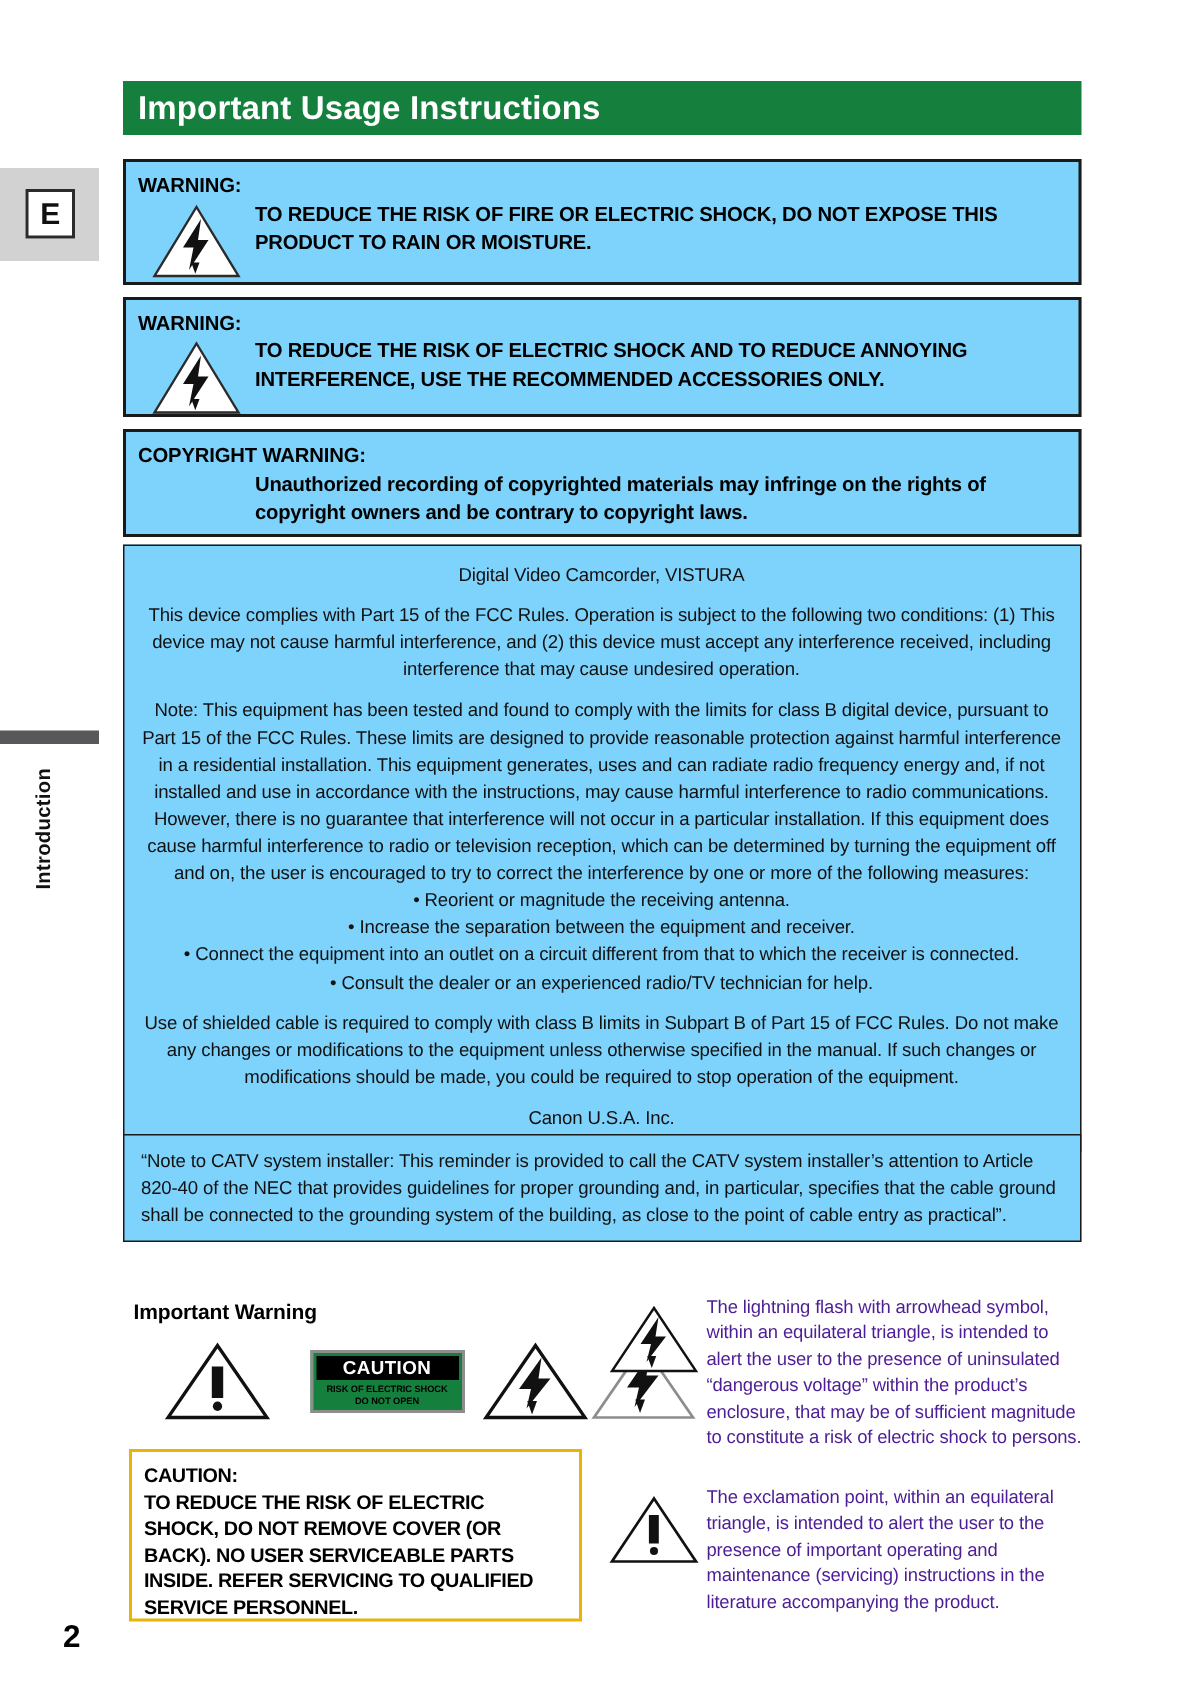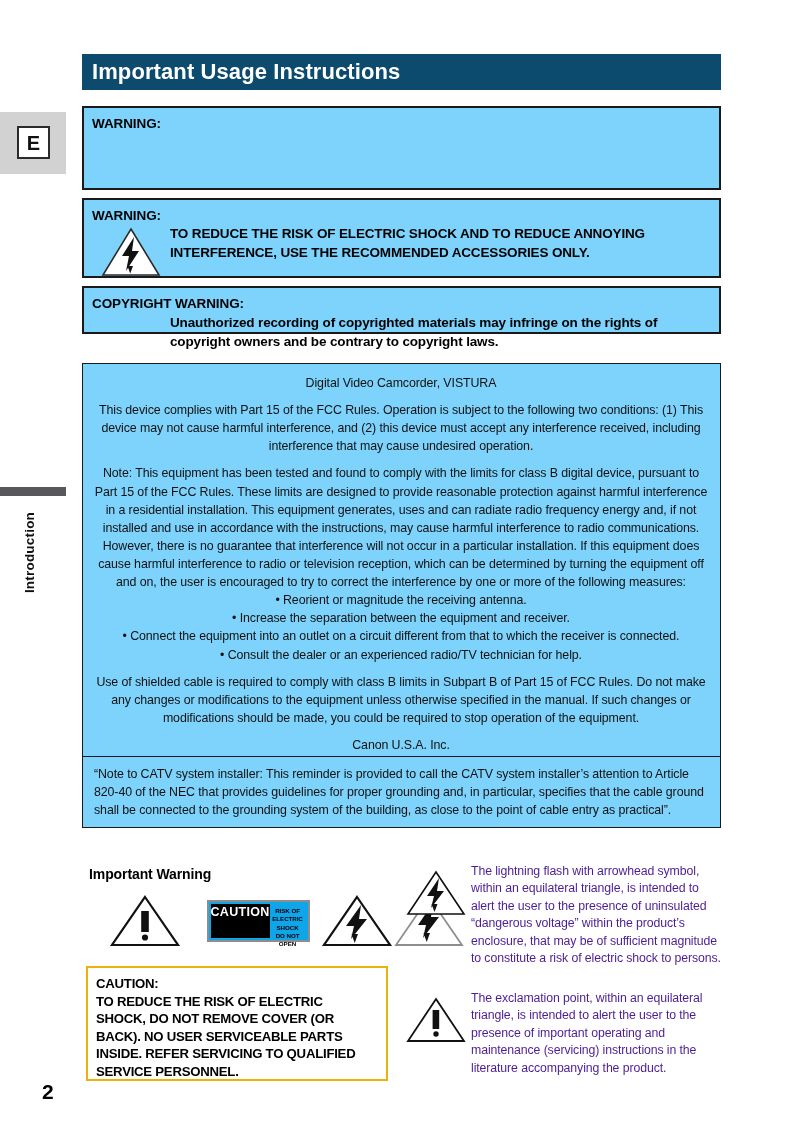--- a/index.html
+++ b/index.html
@@ -76,21 +76,21 @@
     color: #000;
   }
 
   
   .page-header {
     position: absolute;
     left: 82px;
     top: 54px;
     width: 639px;
     height: 36px;
-    background: #0c4a6e;
+    background: #15803d;
     display: flex;
     align-items: center;
     box-sizing: border-box;
   }
   .page-header-title {
     color: #ffffff;
     font-size: 22px;
     font-weight: bold;
     letter-spacing: 0.1px;
     padding-left: 10px;
@@ -169,25 +169,25 @@
     top: 893px;
     width: 370px;
     height: 56px;
     display: flex;
     align-items: center;
   }
   .caution-plate {
     width: 103px;
     height: 42px;
     border: 2px solid #8d8d8d;
-    background: #0ea5e9;
+    background: #15803d;
     box-sizing: border-box;
     padding: 2px;
     display: flex;
-    flex-direction: row;
+    flex-direction: column;
     align-items: stretch;
   }
   .caution-plate-bar {
     background: #000000;
     color: #ffffff;
     font-size: 12.5px;
     font-weight: bold;
     text-align: center;
     line-height: 16px;
     letter-spacing: 0.3px;
@@ -248,37 +248,47 @@
 
   <div class="section-tab-bar"></div>
   <div class="section-tab-label">Introduction</div>
 
   <div class="page-header">
     <span class="page-header-title">Important Usage Instructions</span>
   </div>
 
   <div class="bx" style="top:106px; height:84px; padding:8px 10px 6px 8px;">
     <div class="warn-head">WARNING:</div>
+    <div class="warn-row" style="margin-top:2px;">
+      <div class="warn-icon-cell">
+        <svg class="tri" width="62" height="52" viewBox="0 0 62 52" aria-hidden="true">
+          <polygon points="31,3 59,49 3,49" fill="#ffffff" stroke="#2b2b2b" stroke-width="1.6"></polygon>
+          <path d="M34 11 L22 30 L29 30 L26 45 L39 25 L32 25 Z" fill="#111111"></path>
+          <path d="M27.5 40 L33 40 L30.2 47.5 Z" fill="#111111"></path>
+        </svg>
+      </div>
+      <div class="warn-body" style="flex:1; padding-right:6px;">TO REDUCE THE RISK OF FIRE OR ELECTRIC SHOCK, DO NOT EXPOSE THIS PRODUCT TO RAIN OR MOISTURE.</div>
+    </div>
   </div>
 
   <div class="bx" style="top:198px; height:80px; padding:8px 10px 6px 8px;">
     <div class="warn-head">WARNING:</div>
     <div class="warn-row" style="margin-top:1px;">
       <div class="warn-icon-cell">
         <svg class="tri" width="62" height="52" viewBox="0 0 62 52" aria-hidden="true">
           <polygon points="31,3 59,49 3,49" fill="#ffffff" stroke="#2b2b2b" stroke-width="1.6"></polygon>
           <path d="M34 11 L22 30 L29 30 L26 45 L39 25 L32 25 Z" fill="#111111"></path>
           <path d="M27.5 40 L33 40 L30.2 47.5 Z" fill="#111111"></path>
         </svg>
       </div>
       <div class="warn-body" style="flex:1; padding-right:6px;">TO REDUCE THE RISK OF ELECTRIC SHOCK AND TO REDUCE ANNOYING INTERFERENCE, USE THE RECOMMENDED ACCESSORIES ONLY.</div>
     </div>
   </div>
 
-  <div class="bx" style="top:286px; height:48px; padding:8px 10px 6px 8px;">
+  <div class="bx" style="top:286px; height:72px; padding:8px 10px 6px 8px;">
     <div class="warn-head">COPYRIGHT WARNING:</div>
     <div class="warn-body" style="margin-left:78px; margin-top:2px; padding-right:14px;">Unauthorized recording of copyrighted materials may infringe on the rights of copyright owners and be contrary to copyright laws.</div>
   </div>
 
   <div class="bx bx-thin" style="top:363px; height:405px; padding:10px 11px 8px 10px;text-align:center;">
     <div class="body-copy">
       <p>Digital Video Camcorder, VISTURA</p>
       <p>This device complies with Part 15 of the FCC Rules. Operation is subject to the following two conditions: (1) This device may not cause harmful interference, and (2) this device must accept any interference received, including interference that may cause undesired operation.</p>
       <p class="tight">Note: This equipment has been tested and found to comply with the limits for class B digital device, pursuant to Part 15 of the FCC Rules. These limits are designed to provide reasonable protection against harmful interference in a residential installation. This equipment generates, uses and can radiate radio frequency energy and, if not installed and use in accordance with the instructions, may cause harmful interference to radio communications. However, there is no guarantee that interference will not occur in a particular installation. If this equipment does cause harmful interference to radio or television reception, which can be determined by turning the equipment off and on, the user is encouraged to try to correct the interference by one or more of the following measures:</p>
       <p class="bullets">• Reorient or magnitude the receiving antenna.</p>

